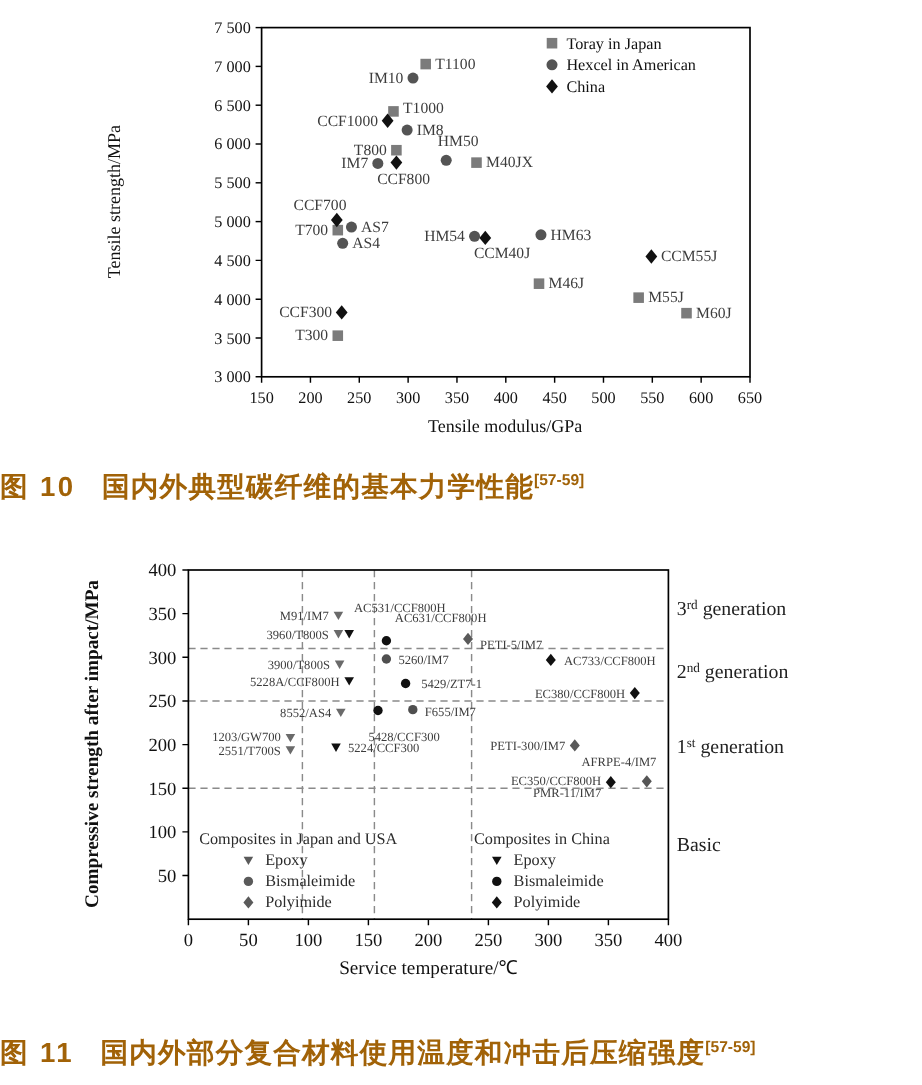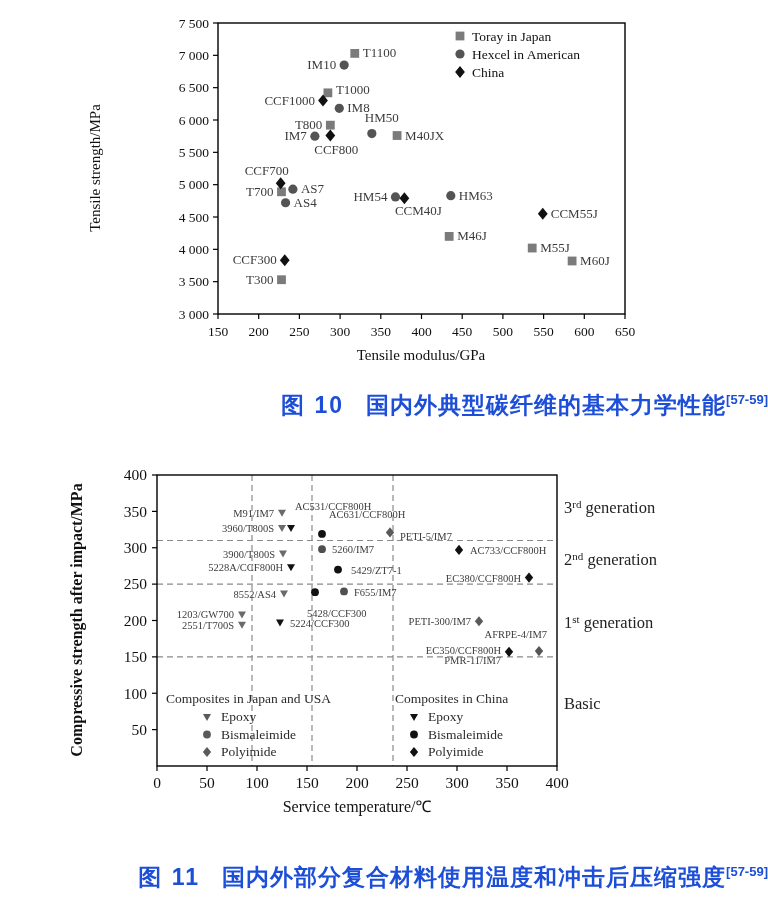--- a/index.html
+++ b/index.html
@@ -1,20 +1,20 @@
 <!DOCTYPE html>
 <html><head>
 <meta charset="utf-8">
 <style>
   html,body{margin:0;padding:0;background:#fff;}
   .page{position:relative;width:768px;height:904px;background:#ffffff;overflow:hidden;
         font-family:"Liberation Serif",serif;}
   svg text{font-family:"Liberation Serif",serif;}
-  .caption{position:absolute;left:0;width:768px;text-align:right;
-           font-family:"Liberation Sans",sans-serif;font-weight:bold;color:#1d4ed8;
+  .caption{position:absolute;left:0;width:768px;text-align:left;
+           font-family:"Liberation Sans",sans-serif;font-weight:bold;color:#a16207;
            font-size:23px;letter-spacing:1px;white-space:nowrap;}
   .caption .figno{margin-right:22px;letter-spacing:2px;}
   .caption sup{font-size:13px;letter-spacing:0;}
   #cap10{top:390px;}
   #cap11{top:862px;}
 </style>
 </head>
 <body>
 
 <div class="page">

